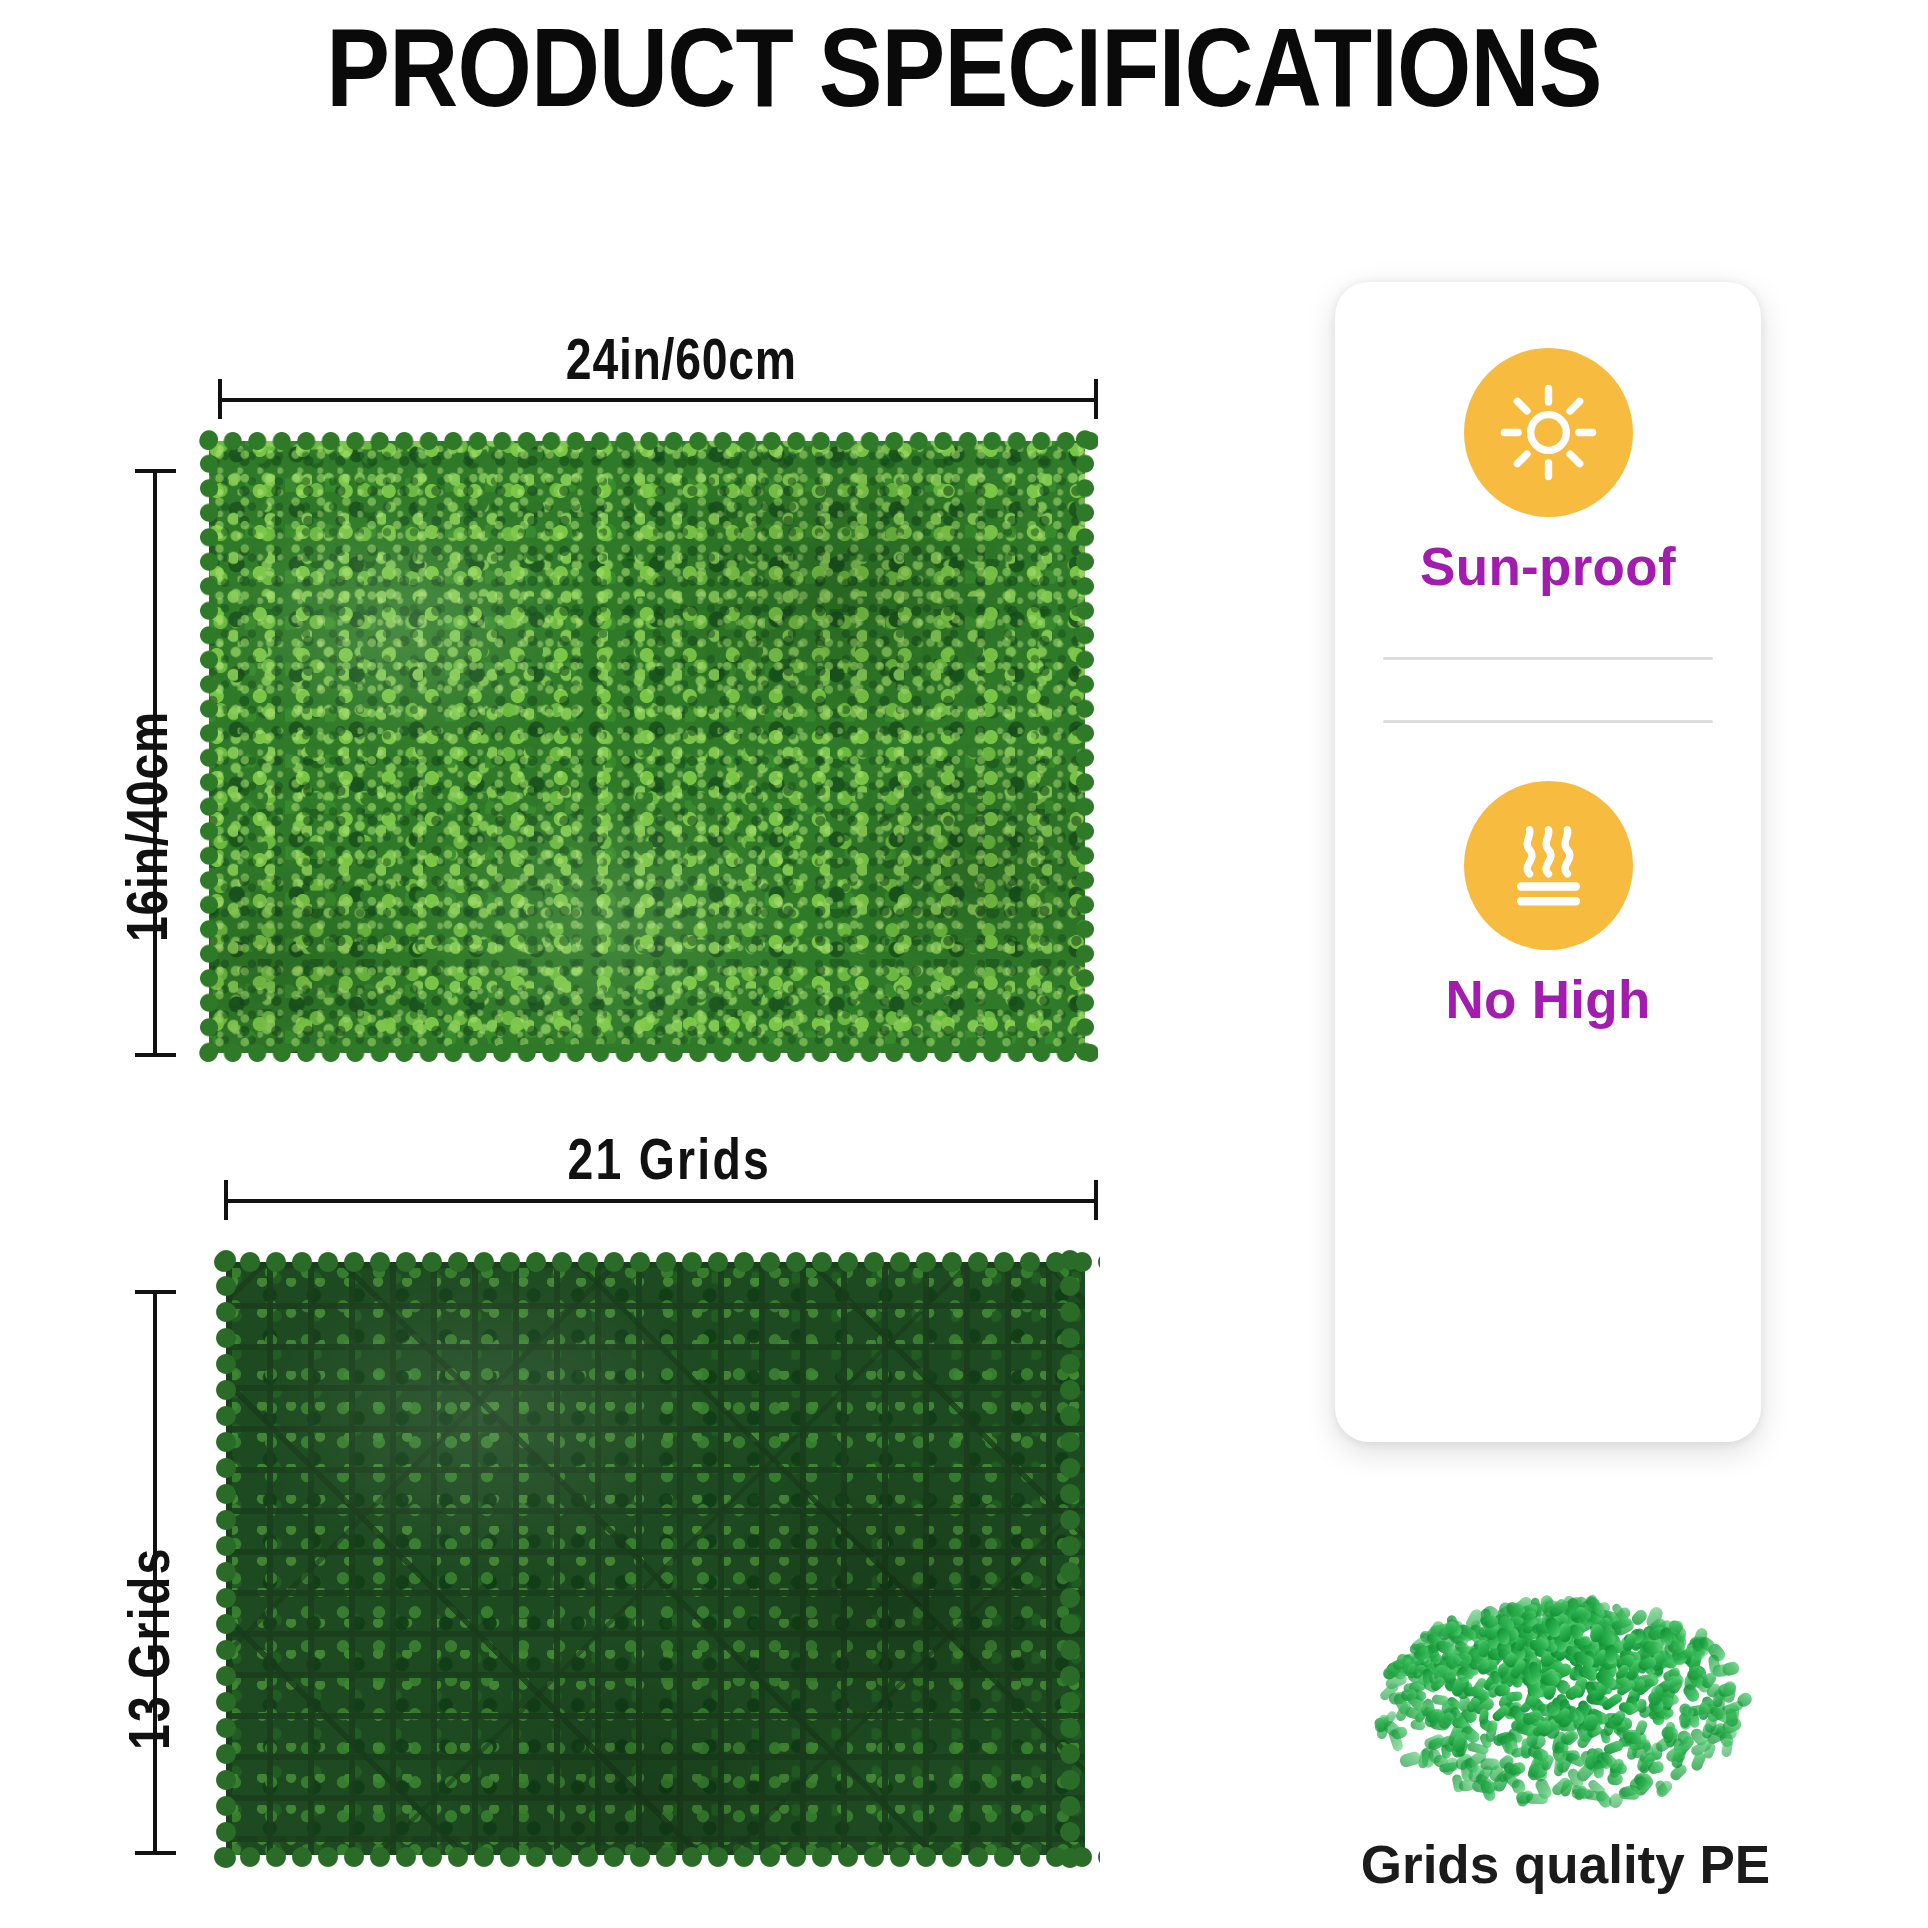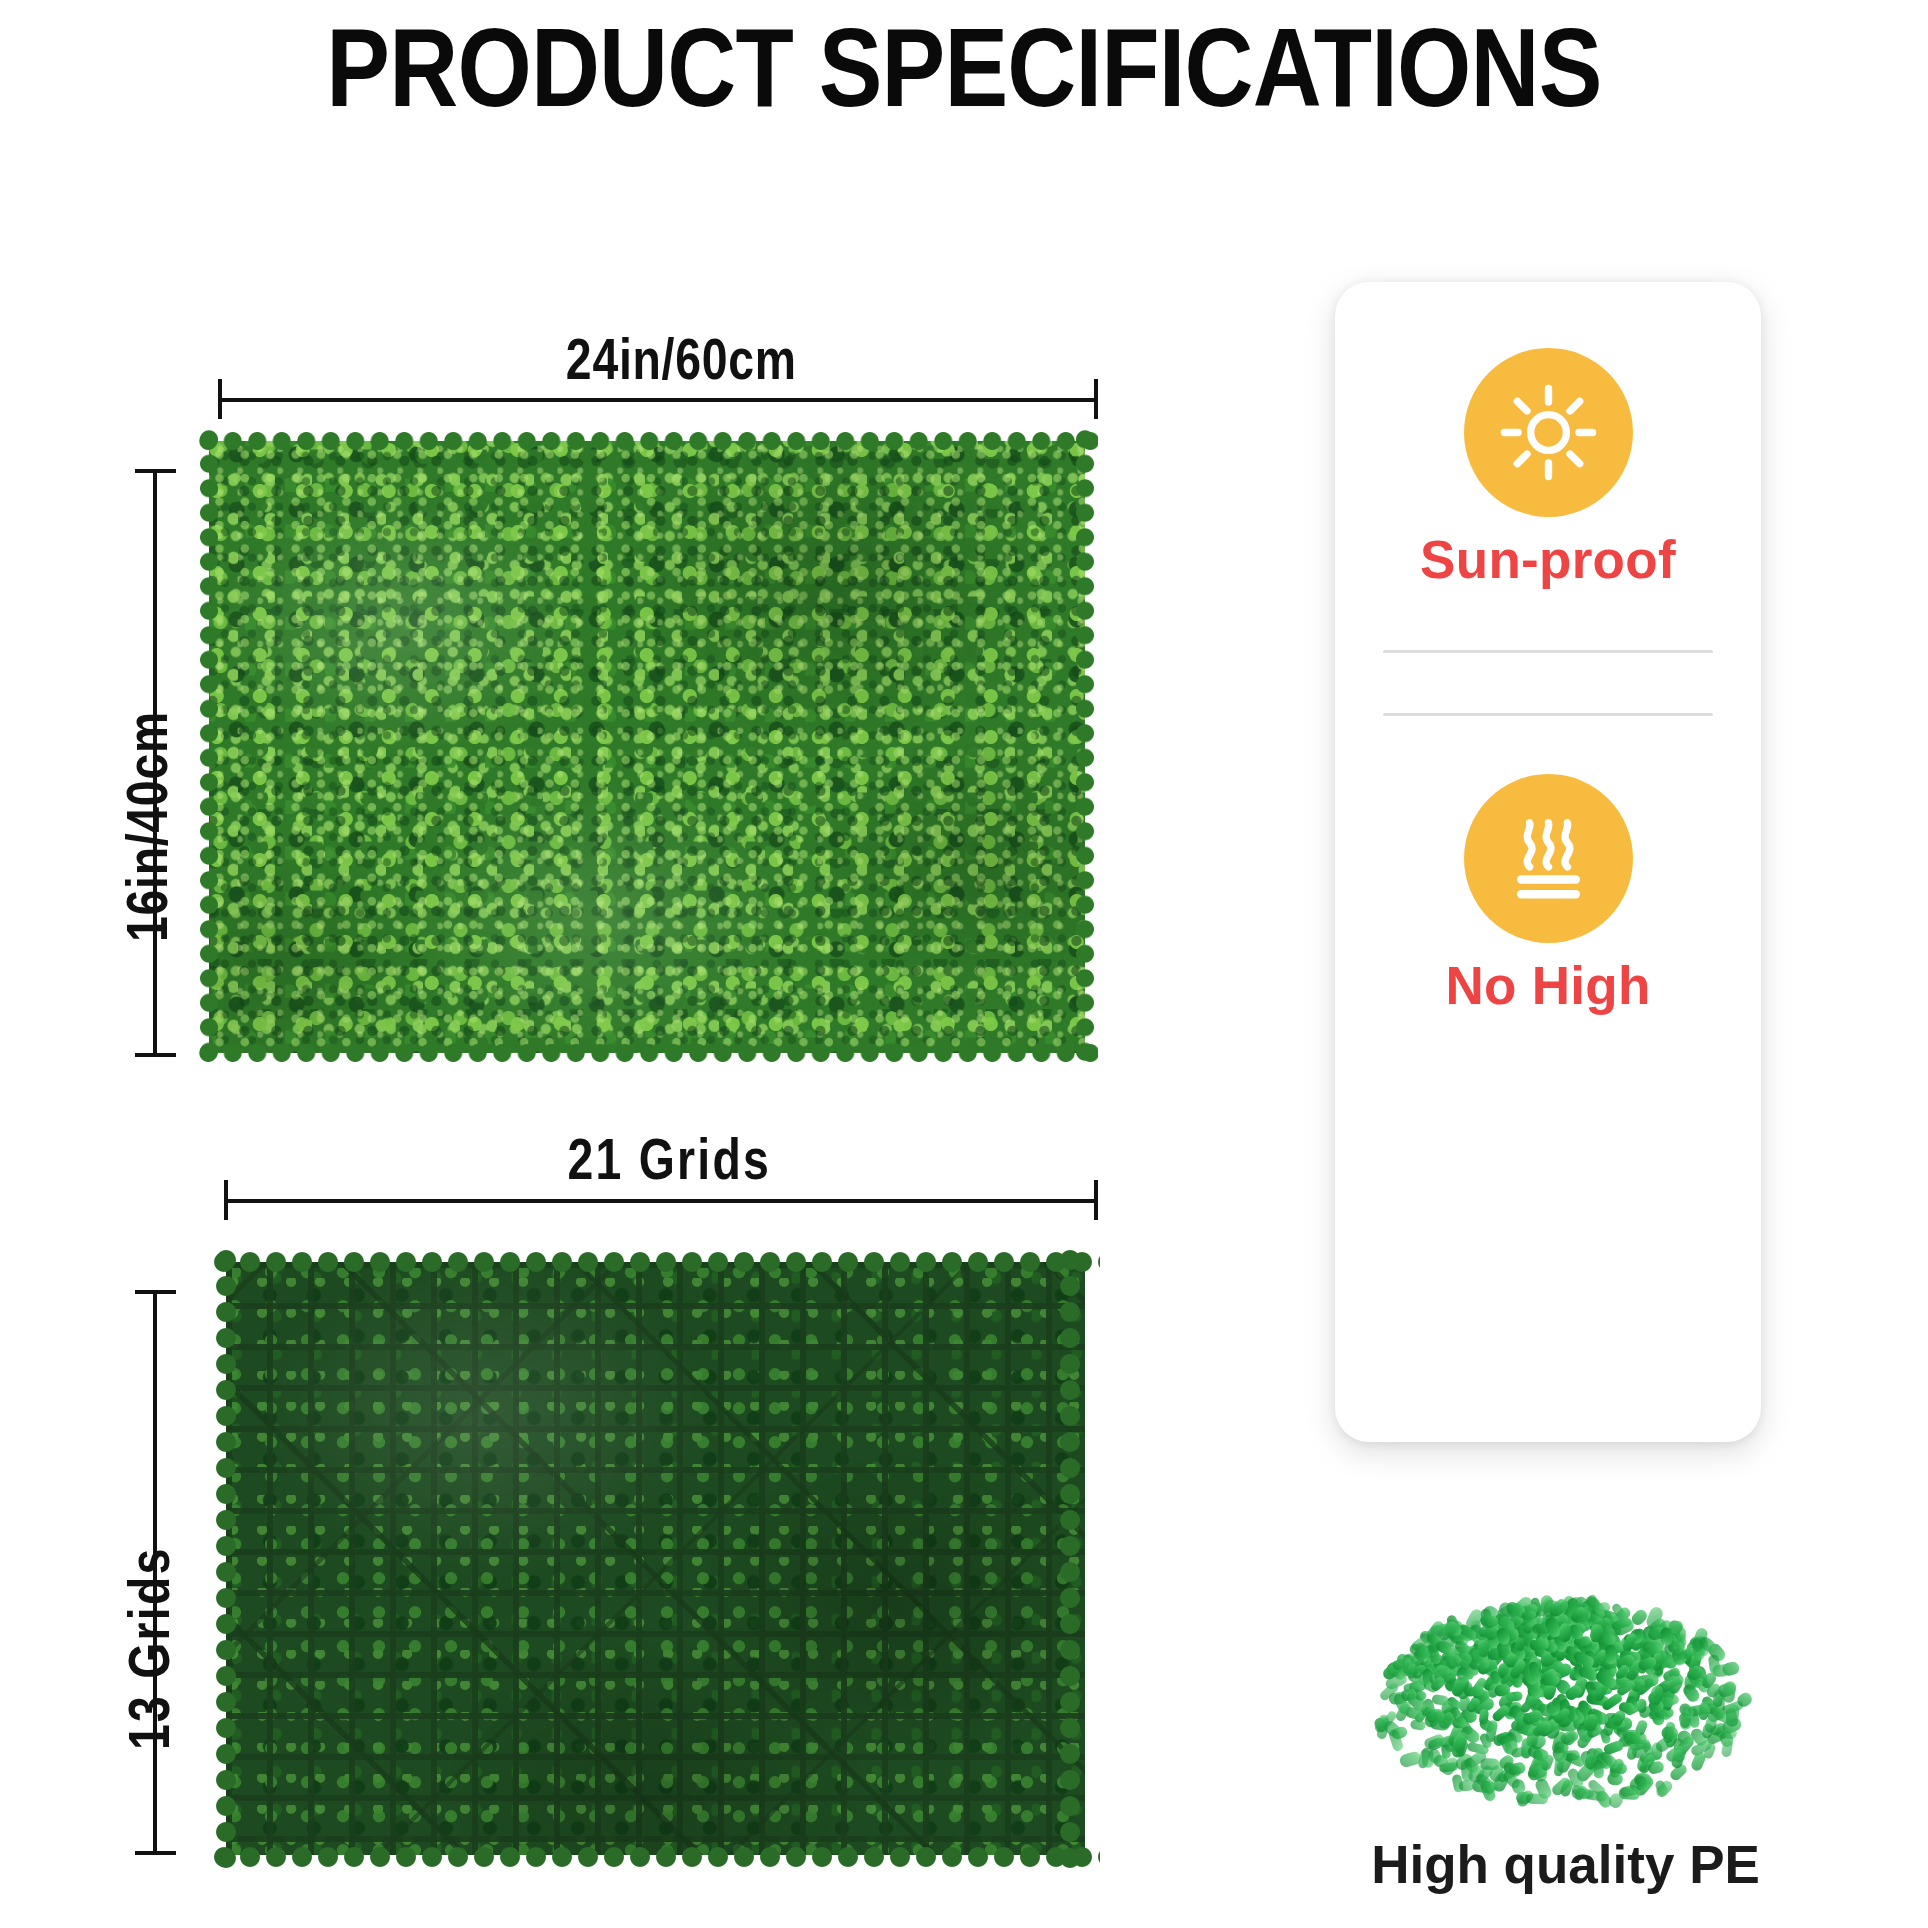--- a/index.html
+++ b/index.html
@@ -230,25 +230,25 @@
   }
   .feature-icon {
     width: 169px;
     height: 169px;
     border-radius: 50%;
     display: flex;
     align-items: center;
     justify-content: center;
   }
   .feature-label {
-    margin-top: 12px;
+    margin-top: 19px;
     font-family: "Liberation Sans", sans-serif;
     font-weight: 700;
     font-size: 53px;
-    color: #ef4444;
+    color: #a21caf;
     letter-spacing: 0.3px;
   }
   .divider {
     width: 330px;
     height: 2.8px;
     background: #dddddd;
     border-radius: 1.9px;
   }
 
   
@@ -1084,14 +1084,14 @@
       <rect x="-6.22" y="-8.54" width="12.44" height="17.08" rx="6.22" fill="url(#pg)" opacity="0.79" transform="translate(320.80,241.79) rotate(77.3)"></rect>
       <rect x="-4.85" y="-11.67" width="9.69" height="23.33" rx="4.85" fill="url(#pg)" opacity="1.00" transform="translate(274.36,172.06) rotate(55.4)"></rect>
       <rect x="-5.74" y="-10.10" width="11.49" height="20.20" rx="5.74" fill="url(#pg)" opacity="1.00" transform="translate(224.37,98.49) rotate(1.4)"></rect>
       <rect x="-6.00" y="-9.00" width="12.00" height="17.99" rx="6.00" fill="url(#pg)" opacity="0.84" transform="translate(341.54,154.65) rotate(29.8)"></rect>
       <rect x="-4.52" y="-7.78" width="9.03" height="15.55" rx="4.52" fill="url(#pg)" opacity="0.74" transform="translate(185.68,80.04) rotate(84.4)"></rect>
       <rect x="-5.53" y="-10.36" width="11.06" height="20.72" rx="5.53" fill="url(#pg)" opacity="1.00" transform="translate(272.86,121.51) rotate(179.0)"></rect>
       <rect x="-6.01" y="-9.13" width="12.02" height="18.27" rx="6.01" fill="url(#pg)" opacity="0.82" transform="translate(173.12,242.97) rotate(76.9)"></rect>
     </g>
 </svg>
 
-<div id="pellet-caption">High quality PE</div>
+<div id="pellet-caption">Grids quality PE</div>
 
 
 </body></html>

